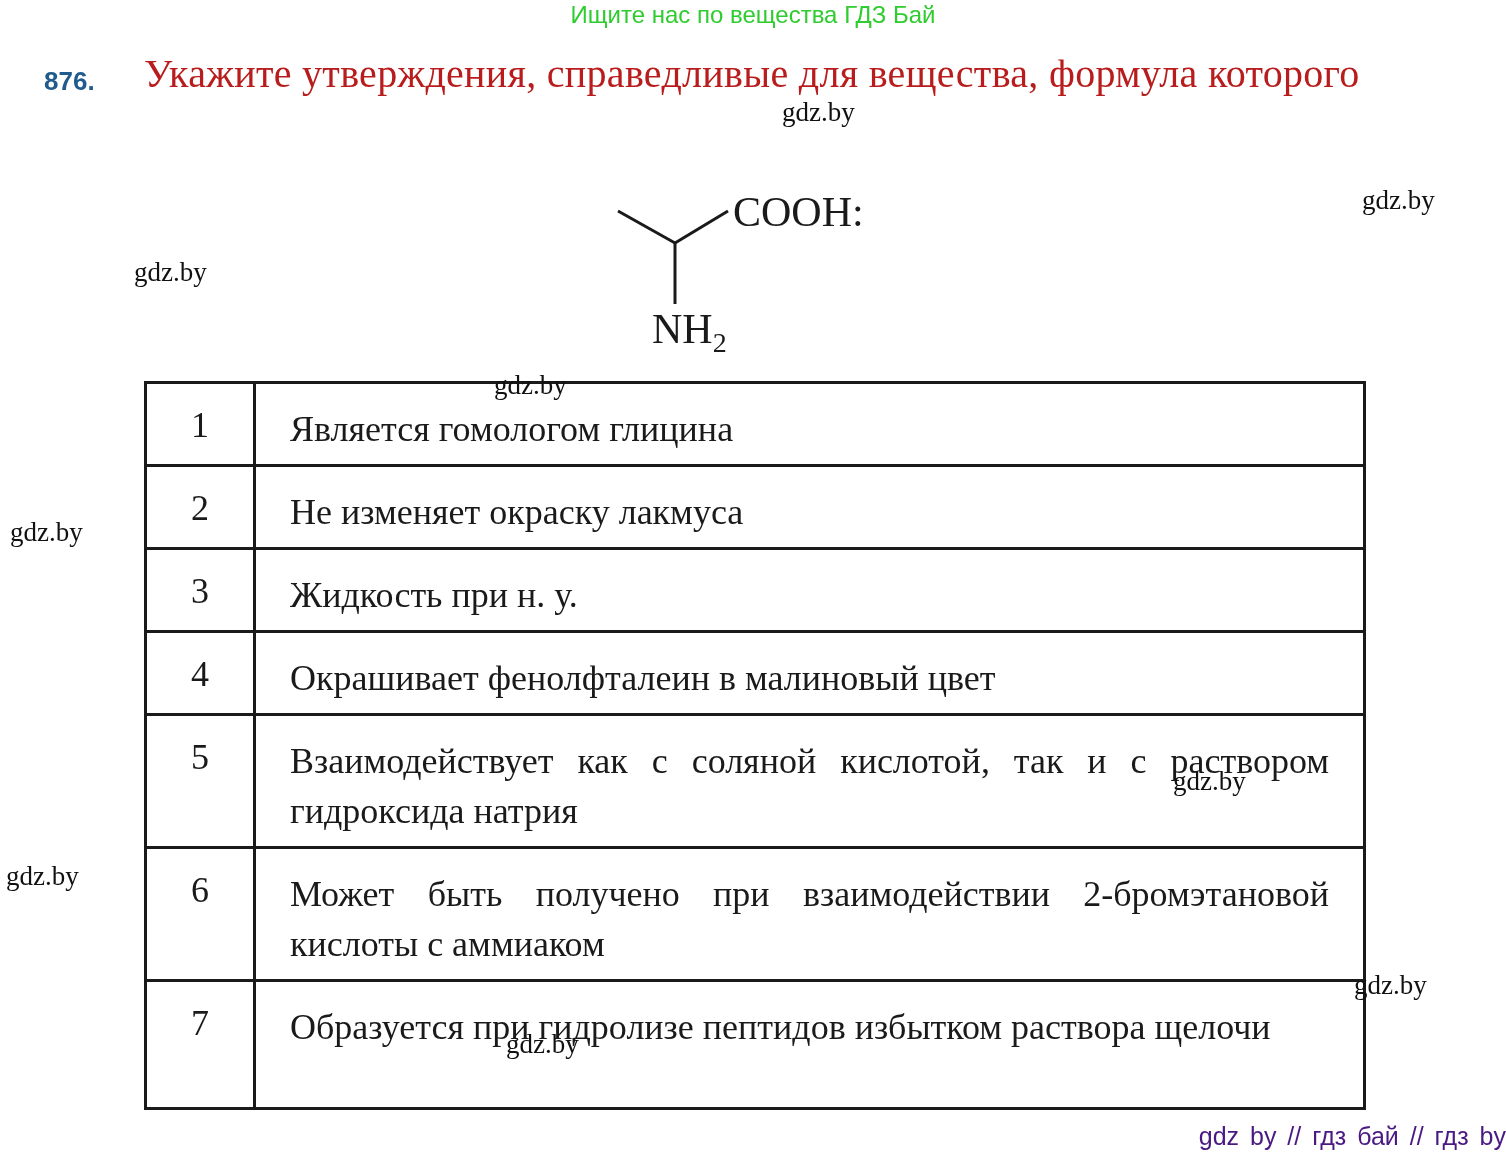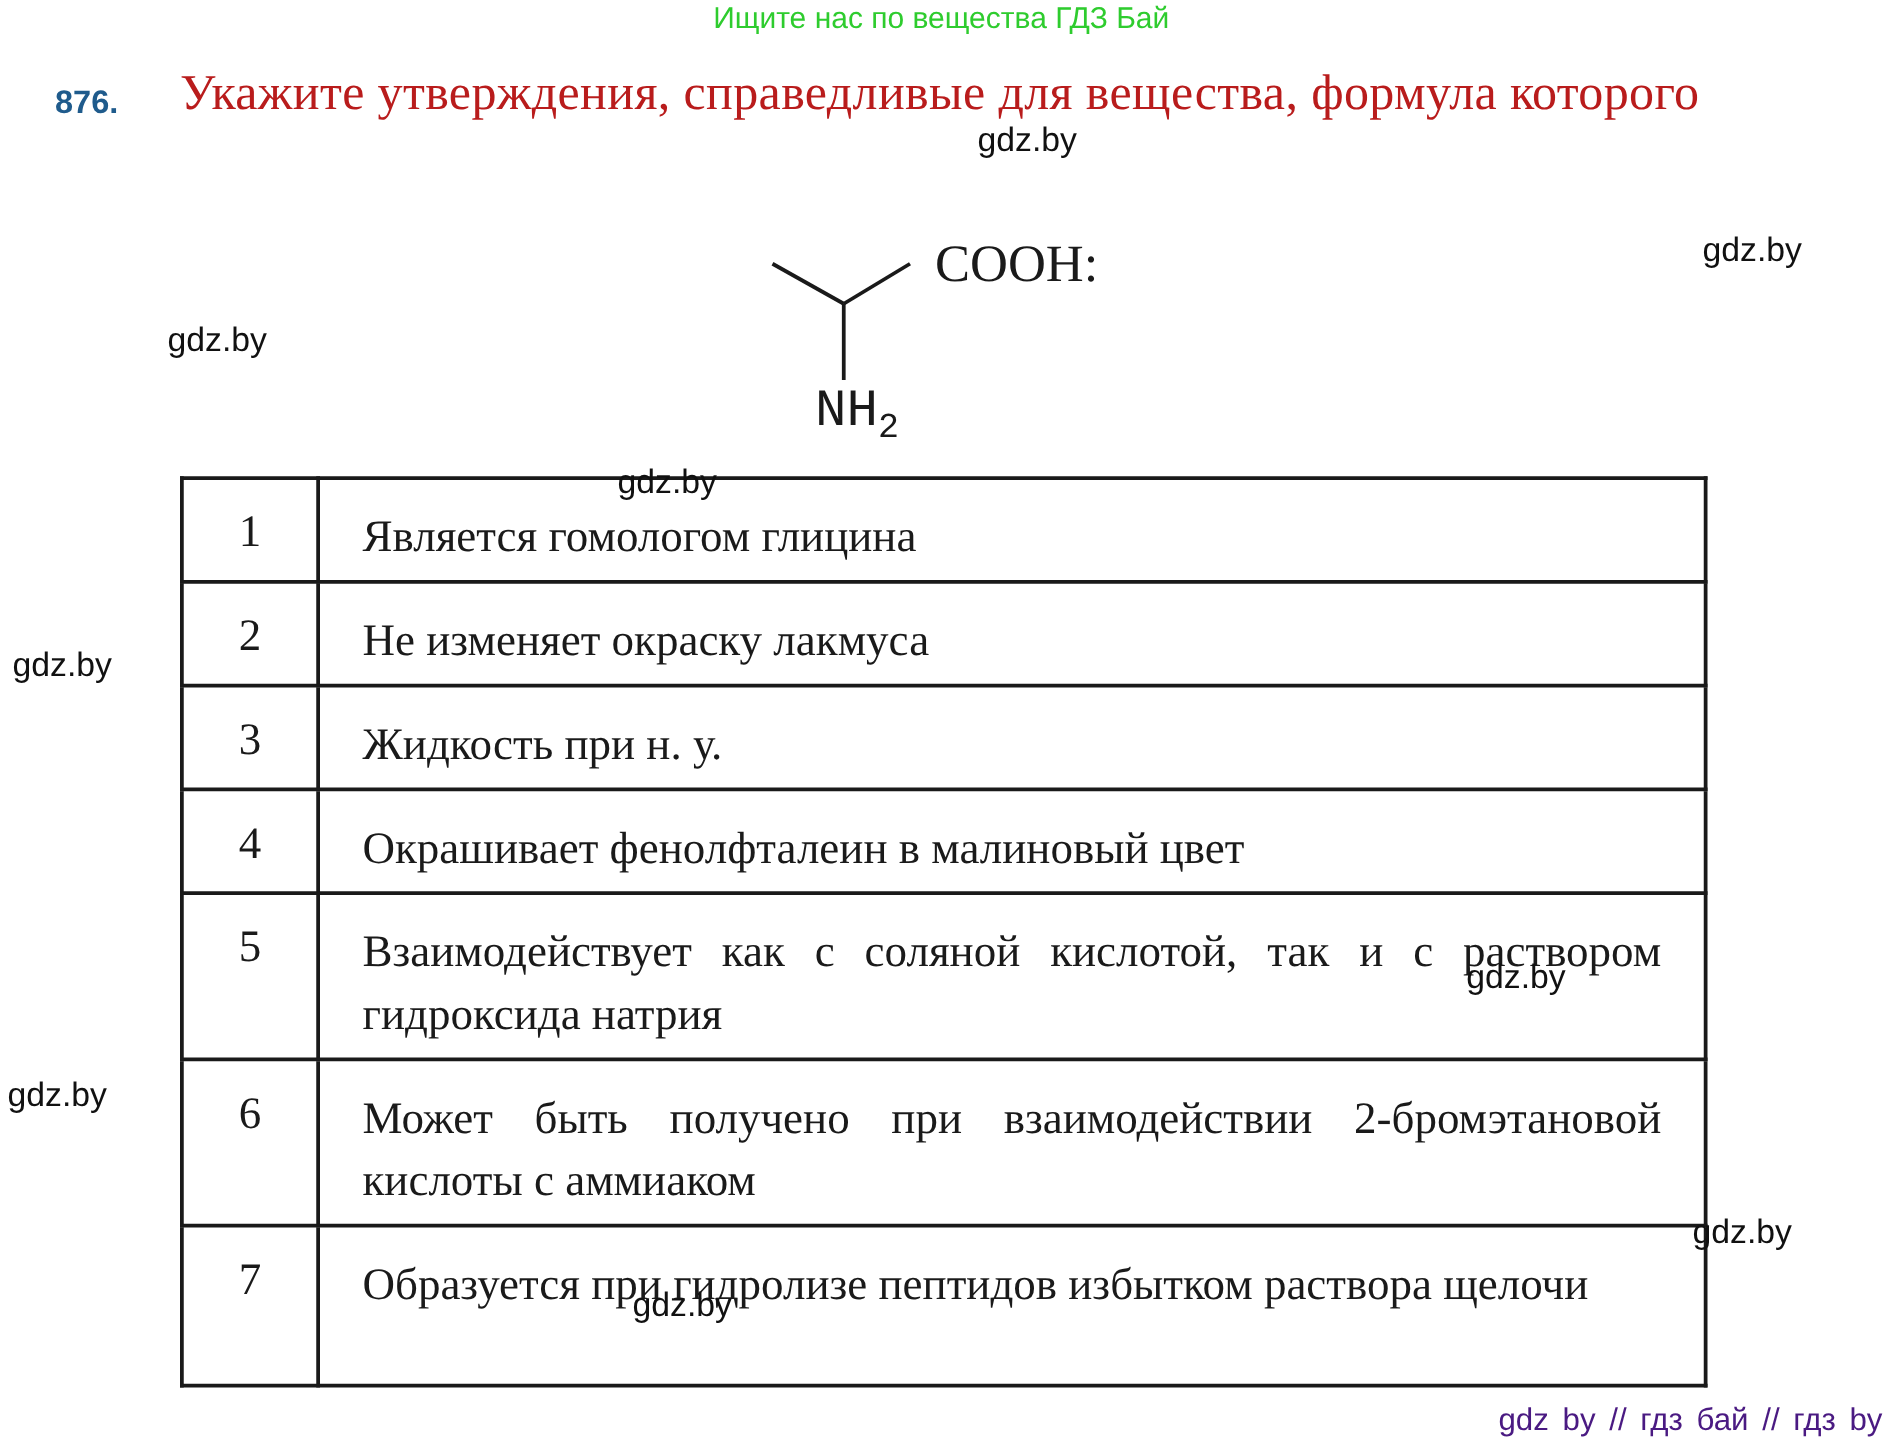--- a/index.html
+++ b/index.html
@@ -1,24 +1,24 @@
 <!DOCTYPE html>
 <html><head>
 <meta charset="utf-8">
 <style>
   html, body { margin: 0; padding: 0; background: #ffffff; }
   body { width: 1506px; height: 1157px; position: relative; overflow: hidden; font-family: "DejaVu Serif", serif; color: #1a1a1a; }
   .top-banner { position: absolute; top: 0; left: 0; width: 1506px; text-align: center; font-family: "Liberation Sans", sans-serif; font-size: 24px; color: #2ecc2e; line-height: 30px; }
   .task-number { position: absolute; left: 44px; top: 48px; font-family: Liberation Sans, sans-serif; font-weight: bold; font-size: 26px; color: #1f5b8c; margin-top: 18px; }
   .task-text { position: absolute; left: 144px; top: 46px; width: 1230px; font-family: Liberation Serif, serif; font-size: 40px; line-height: 56px; color: #b91c1c; text-align: justify; letter-spacing: 0.3px; }
-  .wm { position: absolute; font-family: Liberation Sans, sans-serif; font-size: 27px; color: #111; }
+  .wm { position: absolute; font-family: Liberation Serif, serif; font-size: 27px; color: #111; }
   .formula { position: absolute; left: 600px; top: 180px; width: 320px; height: 190px; }
   .formula svg { position: absolute; left: 0; top: 0; }
-  .cooh { position: absolute; left: 148px; top: 8px; font-family: "Liberation Serif", serif; font-size: 42px; color: #1a1a1a; }
-  .nh2 { position: absolute; left: 52px; top: 125px; font-family: Liberation Mono, monospace; font-size: 42px; color: #1a1a1a; }
+  .cooh { position: absolute; left: 133px; top: 8px; font-family: "Liberation Serif", serif; font-size: 42px; color: #1a1a1a; }
+  .nh2 { position: absolute; left: 52px; top: 125px; font-family: Liberation Serif, serif; font-size: 42px; color: #1a1a1a; }
   .nh2 sub { font-size: 28px; }
   table.stmt { position: absolute; left: 144px; top: 381px; width: 1222px; border-collapse: collapse; }
   table.stmt td { border: 3px solid #1a1a1a; font-family: "Liberation Serif", serif; font-size: 36px; color: #1a1a1a; vertical-align: top; }
   table.stmt td.num { width: 104px; text-align: center; padding-top: 20px; }
   table.stmt td.txt { padding: 20px 34px 10px 34px; line-height: 50px; text-align: justify; }
   .footer { position: absolute; top: 1122px; left: 0; width: 1506px; text-align: right; font-family: "Liberation Sans", sans-serif; font-size: 25px; color: #4a1a82; word-spacing: 4px; }
 </style>
 </head>
 <body>
 

